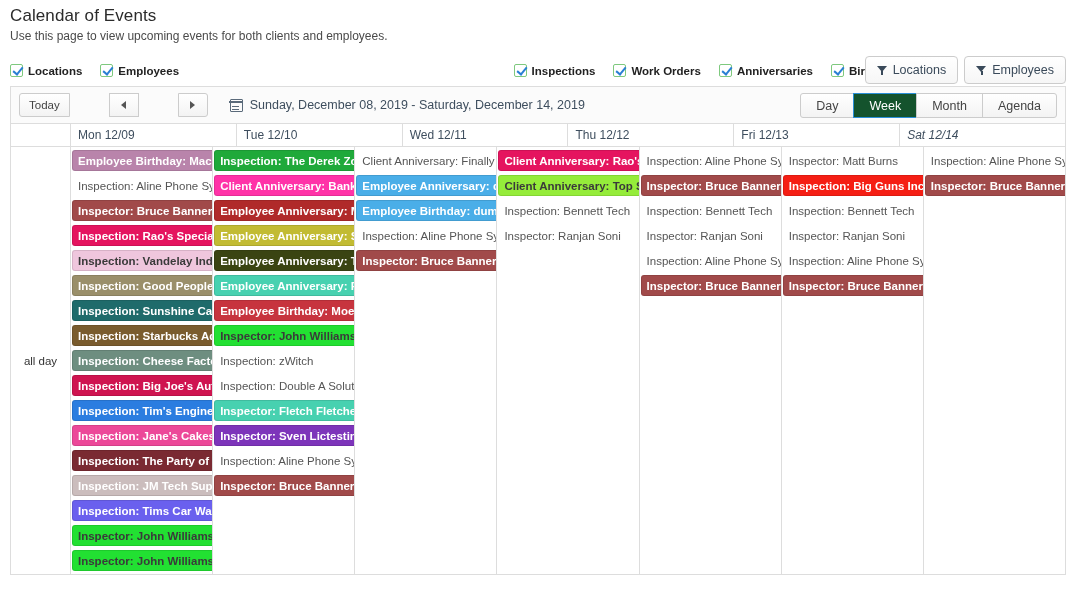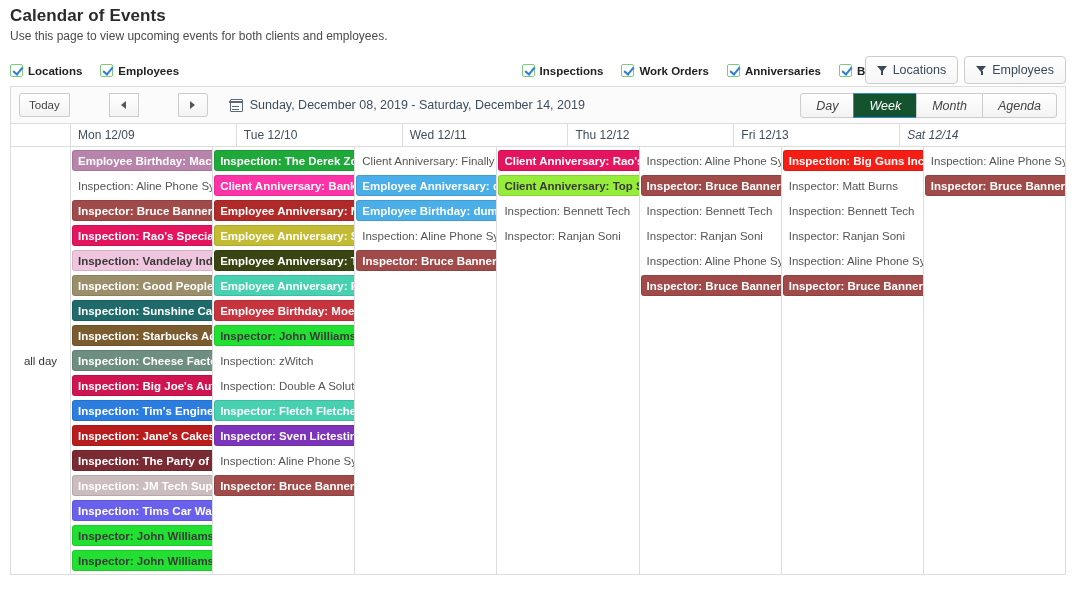--- a/index.html
+++ b/index.html
@@ -9,21 +9,21 @@
     overflow: hidden;
     background: #ffffff;
     font-family: "Liberation Sans", sans-serif;
     color: #333333;
   }
   .page { width: 1076px; height: 591px; position: relative; }
 
   
   .page-header { padding: 6px 10px 0 10px; }
   .page-title {
-    font-size: 17px; font-weight: bold; color: #2b2b2b;
+    font-size: 17px; font-weight: normal; color: #2b2b2b;
     letter-spacing: .1px; margin: 0 0 3px 0; line-height: 20px;
   }
   .page-subtitle {
     font-size: 12px; color: #4a4a4a; margin: 0; line-height: 15px;
   }
 
   
   .filter-bar {
     position: relative; height: 31px; margin-top: 11px;
     padding: 0 10px; display: flex; align-items: center;
@@ -38,21 +38,21 @@
     background: #fff; border-radius: 2px; margin-right: 5px;
     position: relative; flex: 0 0 auto;
   }
   .chk .box::after {
     content: "";
     position: absolute; left: 4px; top: 0px;
     width: 4px; height: 8px;
     border: solid #2a7fd4; border-width: 0 2px 2px 0;
     transform: rotate(40deg);
   }
-  .chk-right { position: absolute; right: 148px; top: 0;
+  .chk-right { position: absolute; right: 156px; top: 0;
     height: 31px; display: flex; align-items: center; }
   .filter-btns { position: absolute; right: 10px; top: 1px; display: flex; }
   .filter-btn {
     display: inline-flex; align-items: center; gap: 5px;
     height: 28px; padding: 0 11px;
     border: 1px solid #cccccc; border-radius: 4px;
     background: linear-gradient(#ffffff, #f6f6f6);
     font-size: 12.5px; color: #3a4a5a; margin-left: 6px;
     cursor: pointer;
   }
@@ -104,21 +104,21 @@
   .cal-icon::before {
     content: ""; position: absolute; left: -1.5px; right: -1.5px; top: 1px;
     height: 2px; background: #5a6a7a;
   }
   .cal-icon::after {
     content: ""; position: absolute; left: 1px; top: 6px;
     width: 7px; height: 1.5px; background: #5a6a7a;
     box-shadow: 0 3px 0 #5a6a7a;
   }
 
-  .view-group { position: absolute; right: 8px; top: 6px; display: flex; font-style: italic; }
+  .view-group { position: absolute; right: 8px; top: 6px; display: flex; }
   .vbtn {
     height: 25px; padding: 0 15px;
     border: 1px solid #cccccc;
     background: linear-gradient(#ffffff, #f3f3f3);
     font-size: 12.5px; color: #444; margin-left: -1px;
     display: inline-flex; align-items: center; justify-content: center;
     cursor: pointer;
   }
   .vbtn:first-child { margin-left: 0; border-radius: 3px 0 0 3px; }
   .vbtn:last-child { border-radius: 0 3px 3px 0; }
@@ -262,21 +262,21 @@
             <div class="evt plain">Inspection: Aline Phone Sy</div>
             <div class="evt filled" style="background: rgb(161, 74, 74);">Inspector: Bruce Banner</div>
             <div class="evt filled" style="background: rgb(229, 20, 95);">Inspection: Rao's Specialty</div>
             <div class="evt filled dark-text" style="background: rgb(239, 198, 221);">Inspection: Vandelay Indus</div>
             <div class="evt filled" style="background: rgb(154, 143, 106);">Inspection: Good People B</div>
             <div class="evt filled" style="background: rgb(31, 107, 107);">Inspection: Sunshine Carpe</div>
             <div class="evt filled" style="background: rgb(122, 92, 46);">Inspection: Starbucks Addi</div>
             <div class="evt filled" style="background: rgb(110, 142, 128);">Inspection: Cheese Factory</div>
             <div class="evt filled" style="background: rgb(207, 20, 80);">Inspection: Big Joe's Auto S</div>
             <div class="evt filled" style="background: rgb(43, 125, 224);">Inspection: Tim's Engineer</div>
-            <div class="evt filled" style="background: #b91c1c;">Inspection: Jane's Cakes</div>
+            <div class="evt filled" style="background: #ec4899;">Inspection: Jane's Cakes</div>
             <div class="evt filled" style="background: rgb(122, 42, 50);">Inspection: The Party of th</div>
             <div class="evt filled" style="background: rgb(203, 189, 189);">Inspection: JM Tech Suppo</div>
             <div class="evt filled" style="background: rgb(106, 96, 238);">Inspection: Tims Car Wash</div>
             <div class="evt filled dark-text" style="background: rgb(34, 224, 50);">Inspector: John Williams</div>
             <div class="evt filled dark-text" style="background: rgb(34, 224, 50);">Inspector: John Williams</div>
           </div>
           <div class="day-col">
             <div class="evt filled" style="background: rgb(31, 169, 58);">Inspection: The Derek Zoo</div>
             <div class="evt filled" style="background: rgb(255, 51, 168);">Client Anniversary: Bank o</div>
             <div class="evt filled" style="background: rgb(176, 42, 42);">Employee Anniversary: Mo</div>
@@ -307,22 +307,22 @@
           </div>
           <div class="day-col">
             <div class="evt plain">Inspection: Aline Phone Sy</div>
             <div class="evt filled" style="background: rgb(161, 74, 74);">Inspector: Bruce Banner</div>
             <div class="evt plain">Inspection: Bennett Tech</div>
             <div class="evt plain">Inspector: Ranjan Soni</div>
             <div class="evt plain">Inspection: Aline Phone Sy</div>
             <div class="evt filled" style="background: rgb(161, 74, 74);">Inspector: Bruce Banner</div>
           </div>
           <div class="day-col">
+            <div class="evt plain">Inspector: Matt Burns</div>
             <div class="evt filled" style="background: rgb(245, 30, 20);">Inspection: Big Guns Inc</div>
-            <div class="evt plain">Inspector: Matt Burns</div>
             <div class="evt plain">Inspection: Bennett Tech</div>
             <div class="evt plain">Inspector: Ranjan Soni</div>
             <div class="evt plain">Inspection: Aline Phone Sy</div>
             <div class="evt filled" style="background: rgb(161, 74, 74);">Inspector: Bruce Banner</div>
           </div>
           <div class="day-col">
             <div class="evt plain">Inspection: Aline Phone Sy</div>
             <div class="evt filled" style="background: rgb(161, 74, 74);">Inspector: Bruce Banner</div>
           </div>
         </div>

